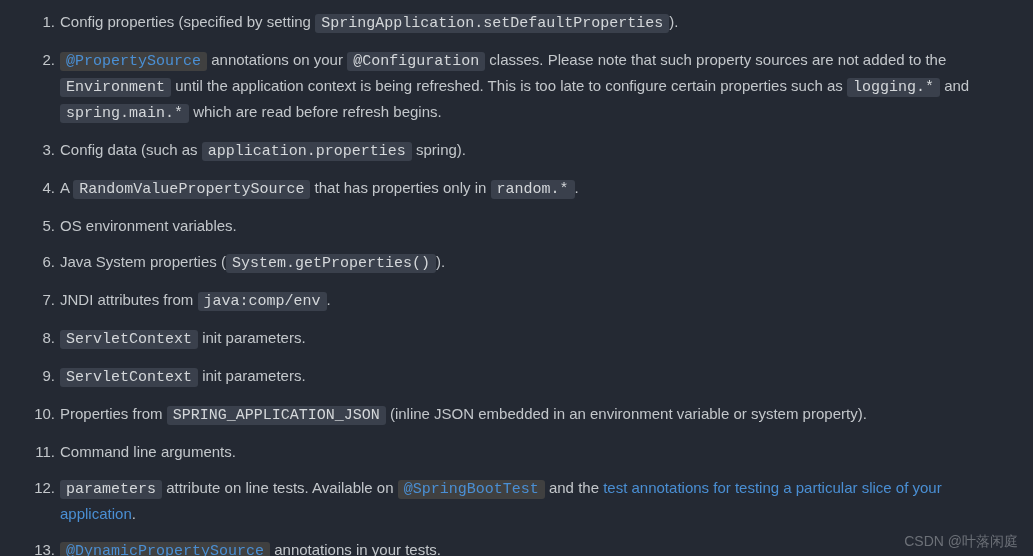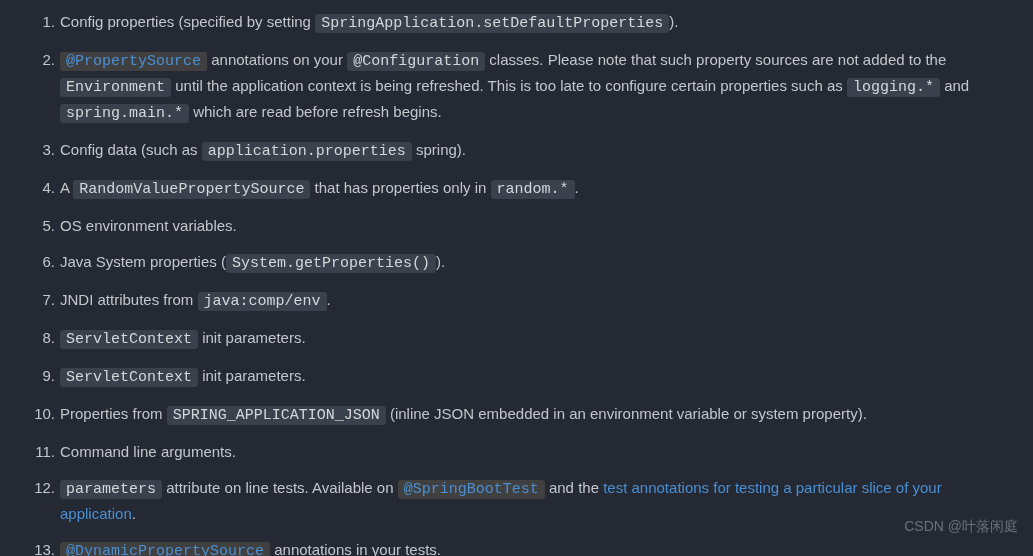--- a/index.html
+++ b/index.html
@@ -46,21 +46,21 @@
     a, .link {
       color: #4a8fd4;
       text-decoration: none;
     }
     a code, .link code {
       color: #4a8fd4;
       background: #404040;
     }
     .watermark {
       position: absolute;
-      bottom: 19px;
+      bottom: 4px;
       right: 15px;
       color: #8a8e94;
       font-size: 14px;
       opacity: 0.7;
     }
   </style>
 </head>
 <body>
 
 <ol id="list-root">

